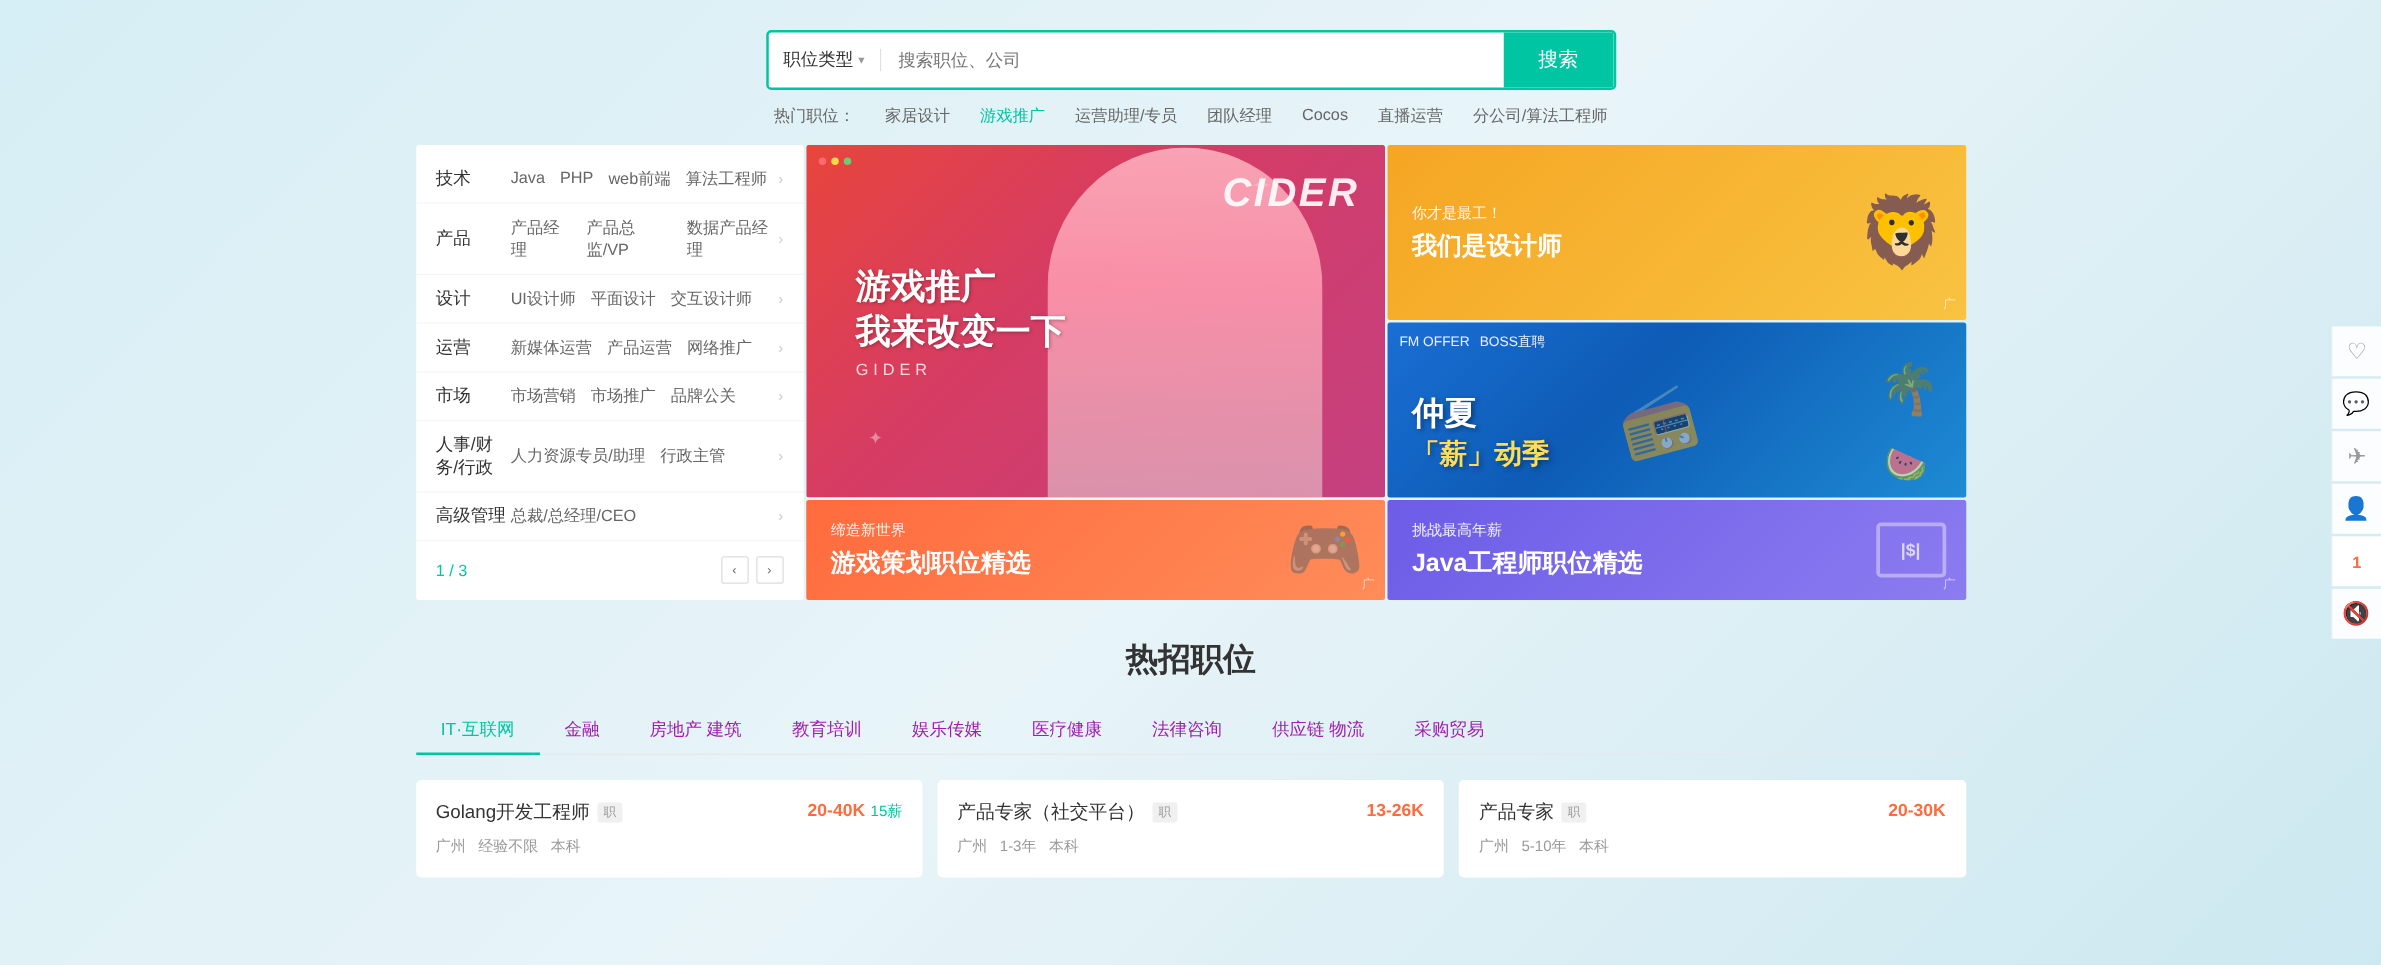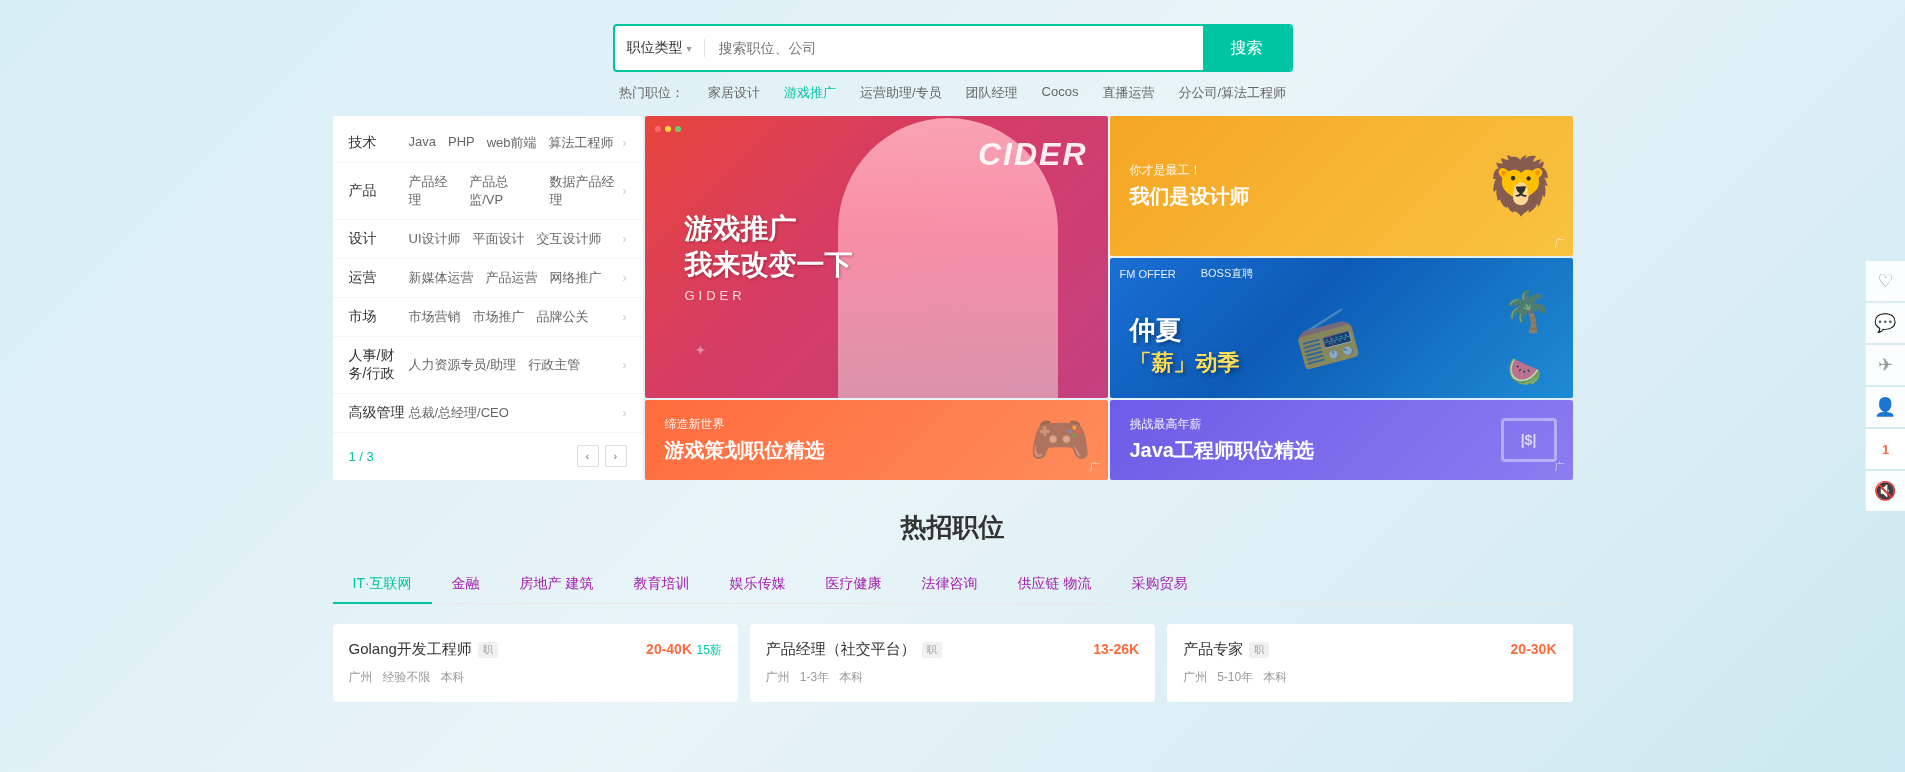--- a/index.html
+++ b/index.html
@@ -515,21 +515,21 @@
       <div class="banner-right-text">
         <div class="small">你才是最工！</div>
         <div class="big">我们是设计师</div>
       </div>
 
       <div style="position:absolute;right:16px;font-size:56px;">🦁</div>
       <div class="ad-label">广</div>
     </div>
 
     <div style="background:linear-gradient(135deg,#1a6fd4 0%,#0d5bb5 40%,#1e8bd4 100%);border-radius:2px;padding:16px;position:relative;overflow:hidden;cursor:pointer;">
-      <div style="position:absolute;top:8px;left:10px;color:#fff;font-size:11px;opacity:0.9;display:flex;align-items:center;gap:25px;">
+      <div style="position:absolute;top:8px;left:10px;color:#fff;font-size:11px;opacity:0.9;display:flex;align-items:center;gap:8px;">
         <span>FM OFFER</span>
         <span>BOSS直聘</span>
       </div>
       <div style="position:absolute;bottom:20px;left:20px;color:#fff;">
         <div style="font-size:26px;font-weight:900;text-shadow:2px 2px 4px rgba(0,0,0,0.4);">仲夏</div>
         <div style="font-size:22px;font-weight:900;color:#ffdd57;text-shadow:2px 2px 4px rgba(0,0,0,0.4);">「薪」动季</div>
       </div>
 
       <div style="position:absolute;top:30px;right:20px;font-size:40px;opacity:0.6;">🌴</div>
       <div style="position:absolute;bottom:10px;right:30px;font-size:28px;opacity:0.7;">🍉</div>
@@ -588,21 +588,21 @@
       <div class="job-tags">
         <span>广州</span>
         <span>经验不限</span>
         <span>本科</span>
       </div>
     </div>
 
     <div class="job-card">
       <div class="job-card-top">
         <div class="job-name">
-          <span>产品经理（社交平台）</span>
+          <span>产品专家（社交平台）</span>
           <span class="job-badge">职</span>
         </div>
         <div>
           <span class="job-salary">13-26K</span>
         </div>
       </div>
       <div class="job-tags">
         <span>广州</span>
         <span>1-3年</span>
         <span>本科</span>

